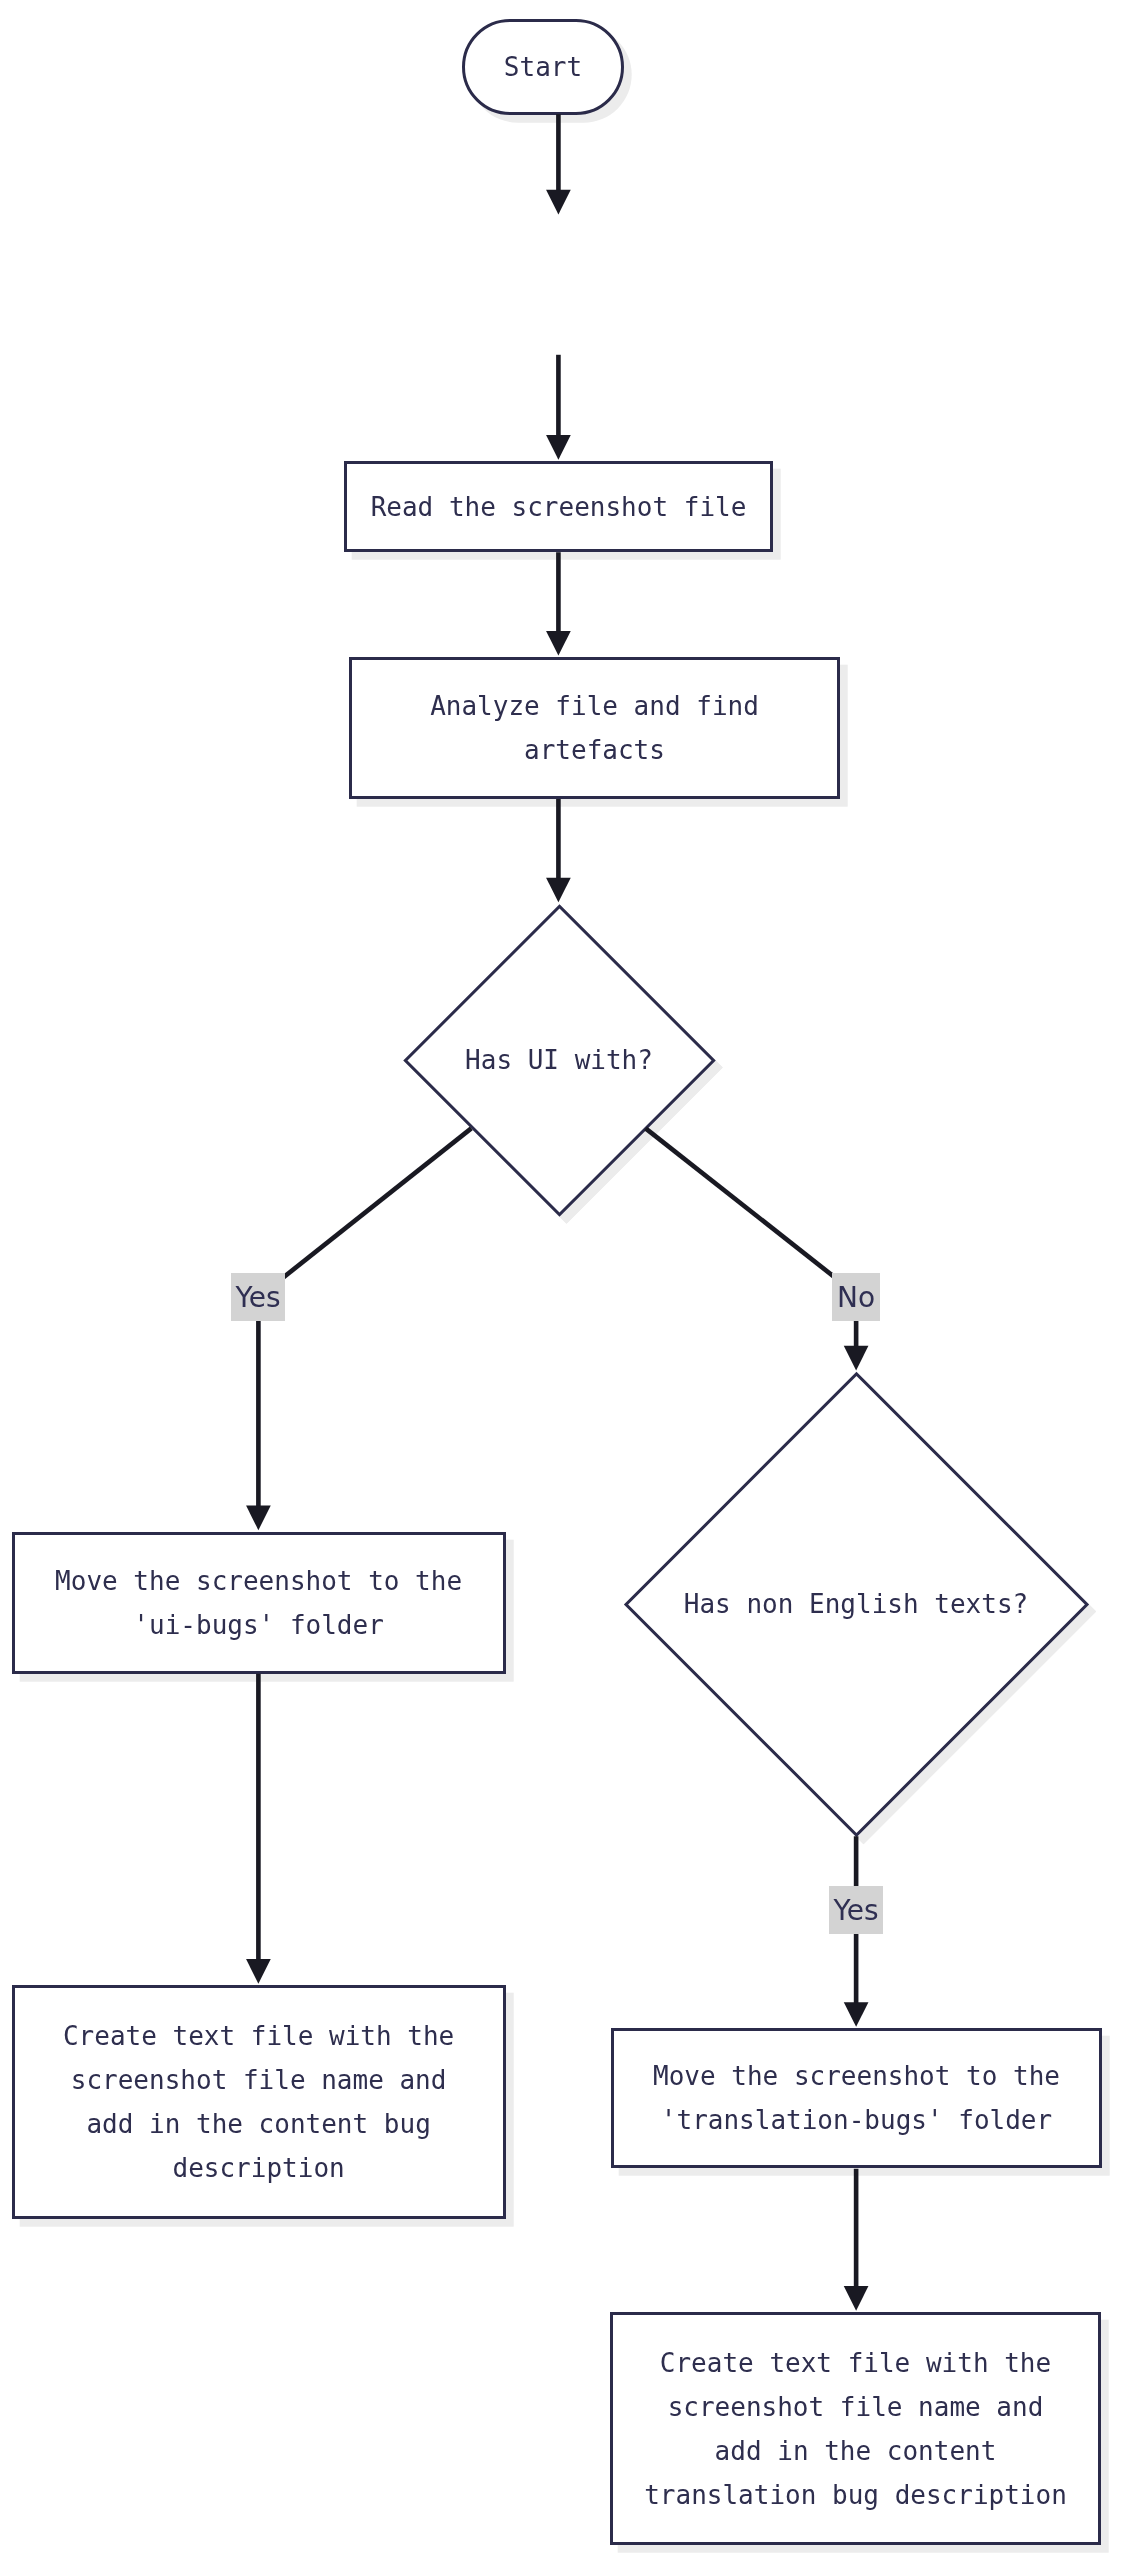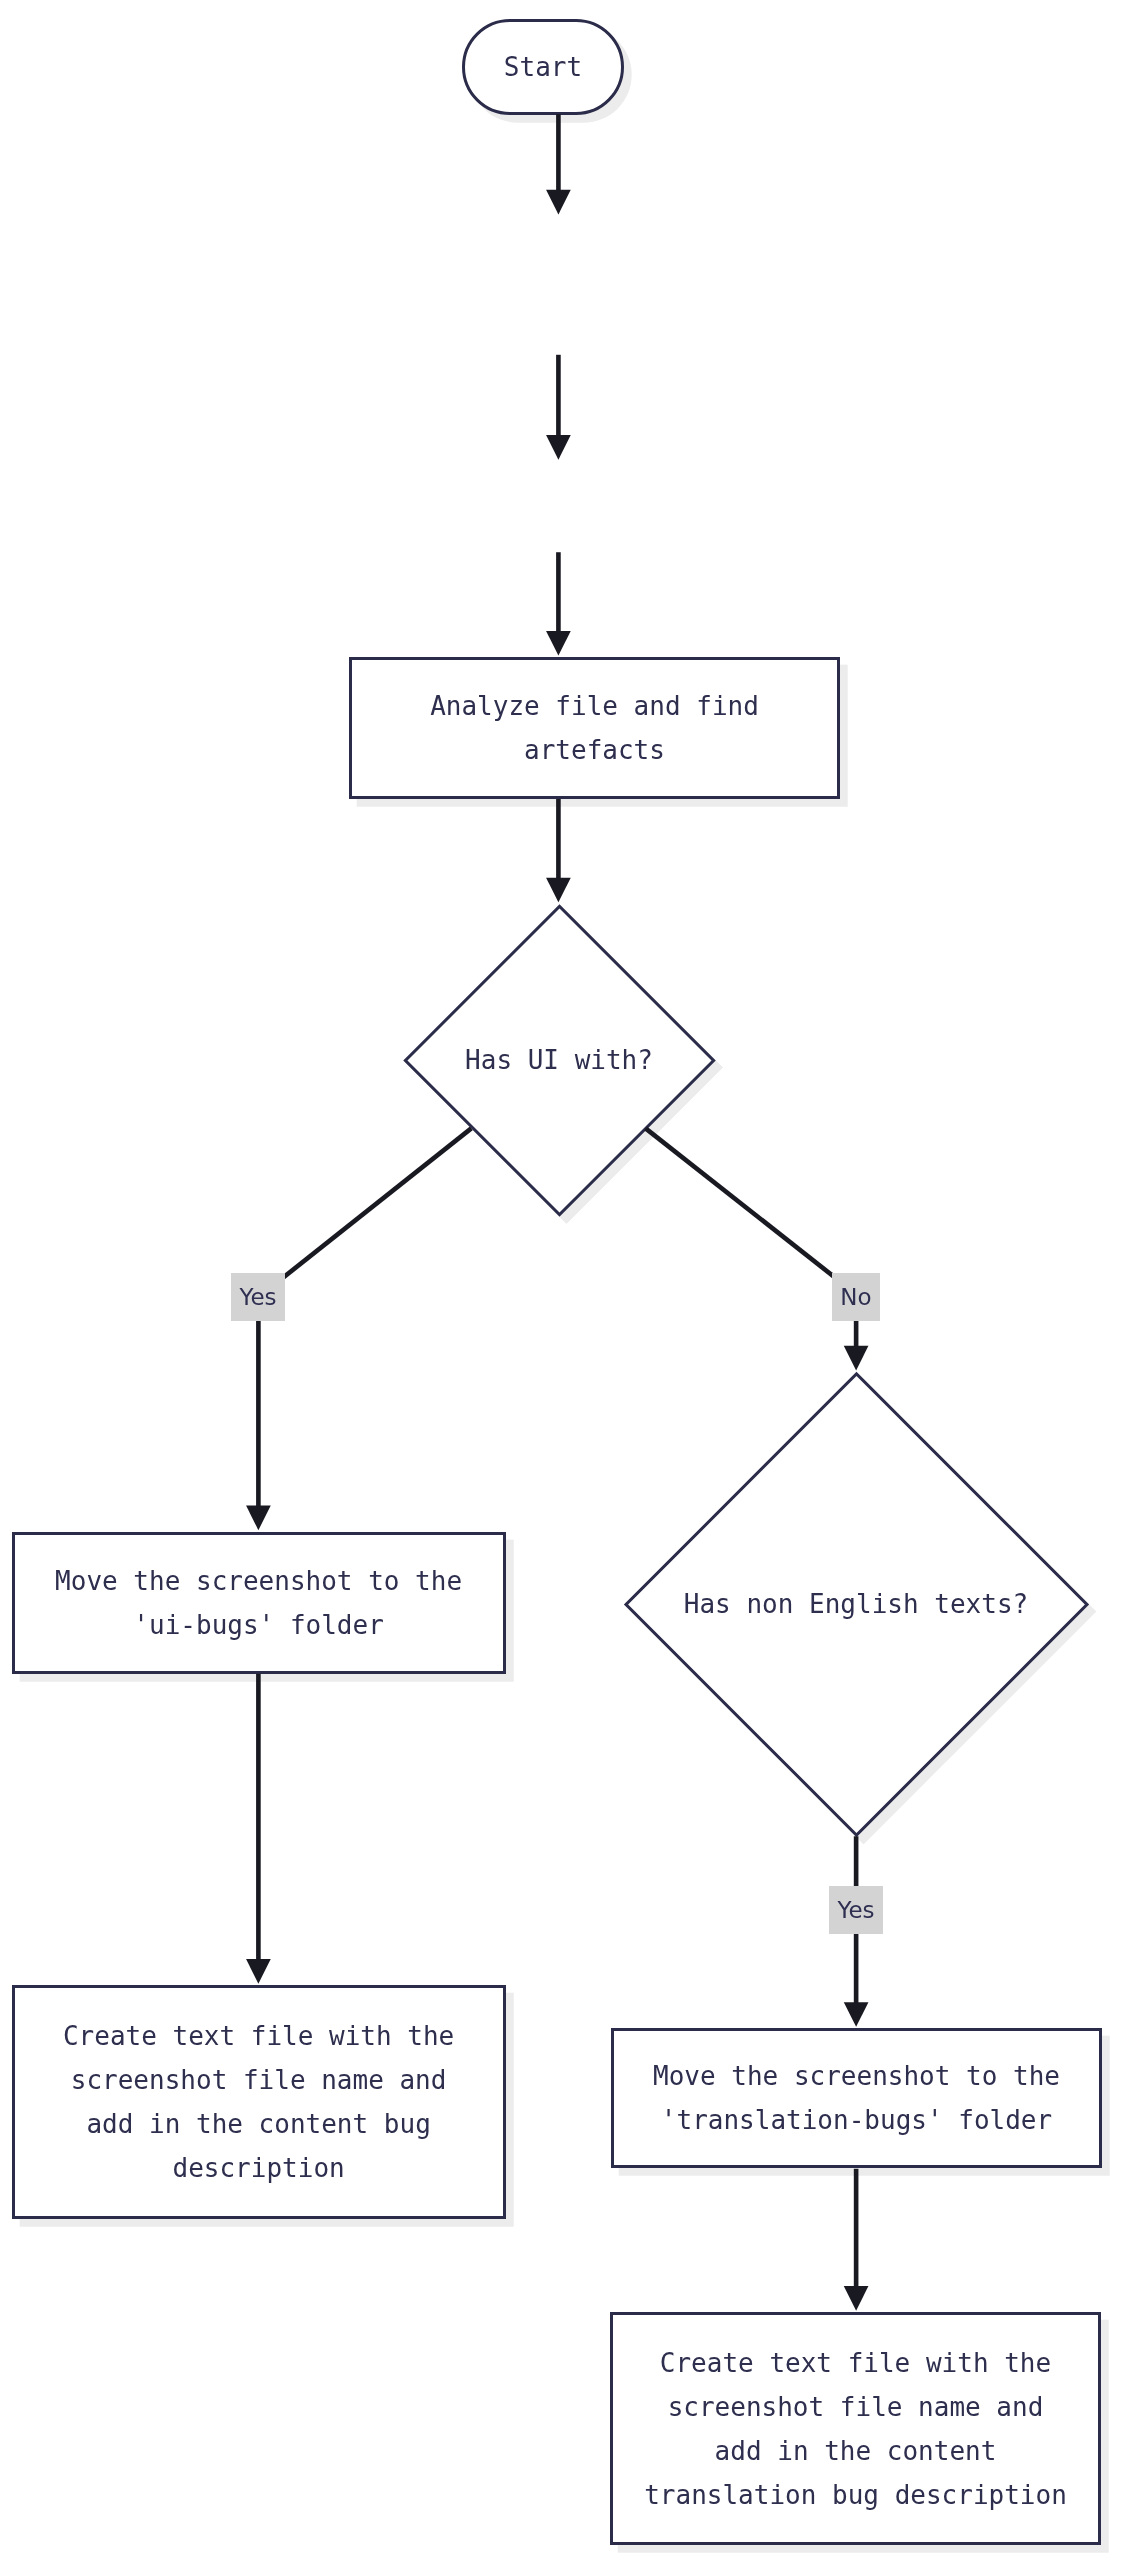--- a/index.html
+++ b/index.html
@@ -77,21 +77,21 @@
   #node-has-non-english .dshape { left: 68px; top: 68px; width: 329px; height: 329px; }
 
   
   .edge-label {
     position: absolute;
     z-index: 4;
     box-sizing: border-box;
     background: #d3d3d3;
     color: #2f2f52;
     font-family: "DejaVu Sans", "Liberation Sans", sans-serif;
-    font-size: 23px;
+    font-size: 28px;
     display: flex;
     align-items: center;
     justify-content: center;
   }
 
   
   #node-start              { left: 462px; top: 18.5px;   width: 162px; height: 96px; }
   #node-foreach            { left: 313px; top: 216px;  width: 491px; height: 139px; }
   #node-read               { left: 344px; top: 461px;  width: 429px; height: 91px; }
   #node-analyze            { left: 313px; top: 657px;  width: 491px; height: 142px; margin-left: 36px; }
@@ -140,20 +140,23 @@
 
     <line x1="1110" y1="2812" x2="1110" y2="2968"></line>
     <polygon points="1110,2996 1094,2964 1126,2964"></polygon>
   </svg>
 
   <div class="node stadium" id="node-start">
     <span class="nlabel">Start</span>
   </div>
 
 
+  <div class="node" id="node-read">
+    <span class="nlabel">Read the screenshot file</span>
+  </div>
 
   <div class="node" id="node-analyze">
     <span class="nlabel">Analyze file and find
 artefacts</span>
   </div>
 
   <div class="dwrap" id="node-has-ui-bugs">
     <div class="dshape"></div>
     <div class="dtext">
       <span class="nlabel">Has UI with?</span>

